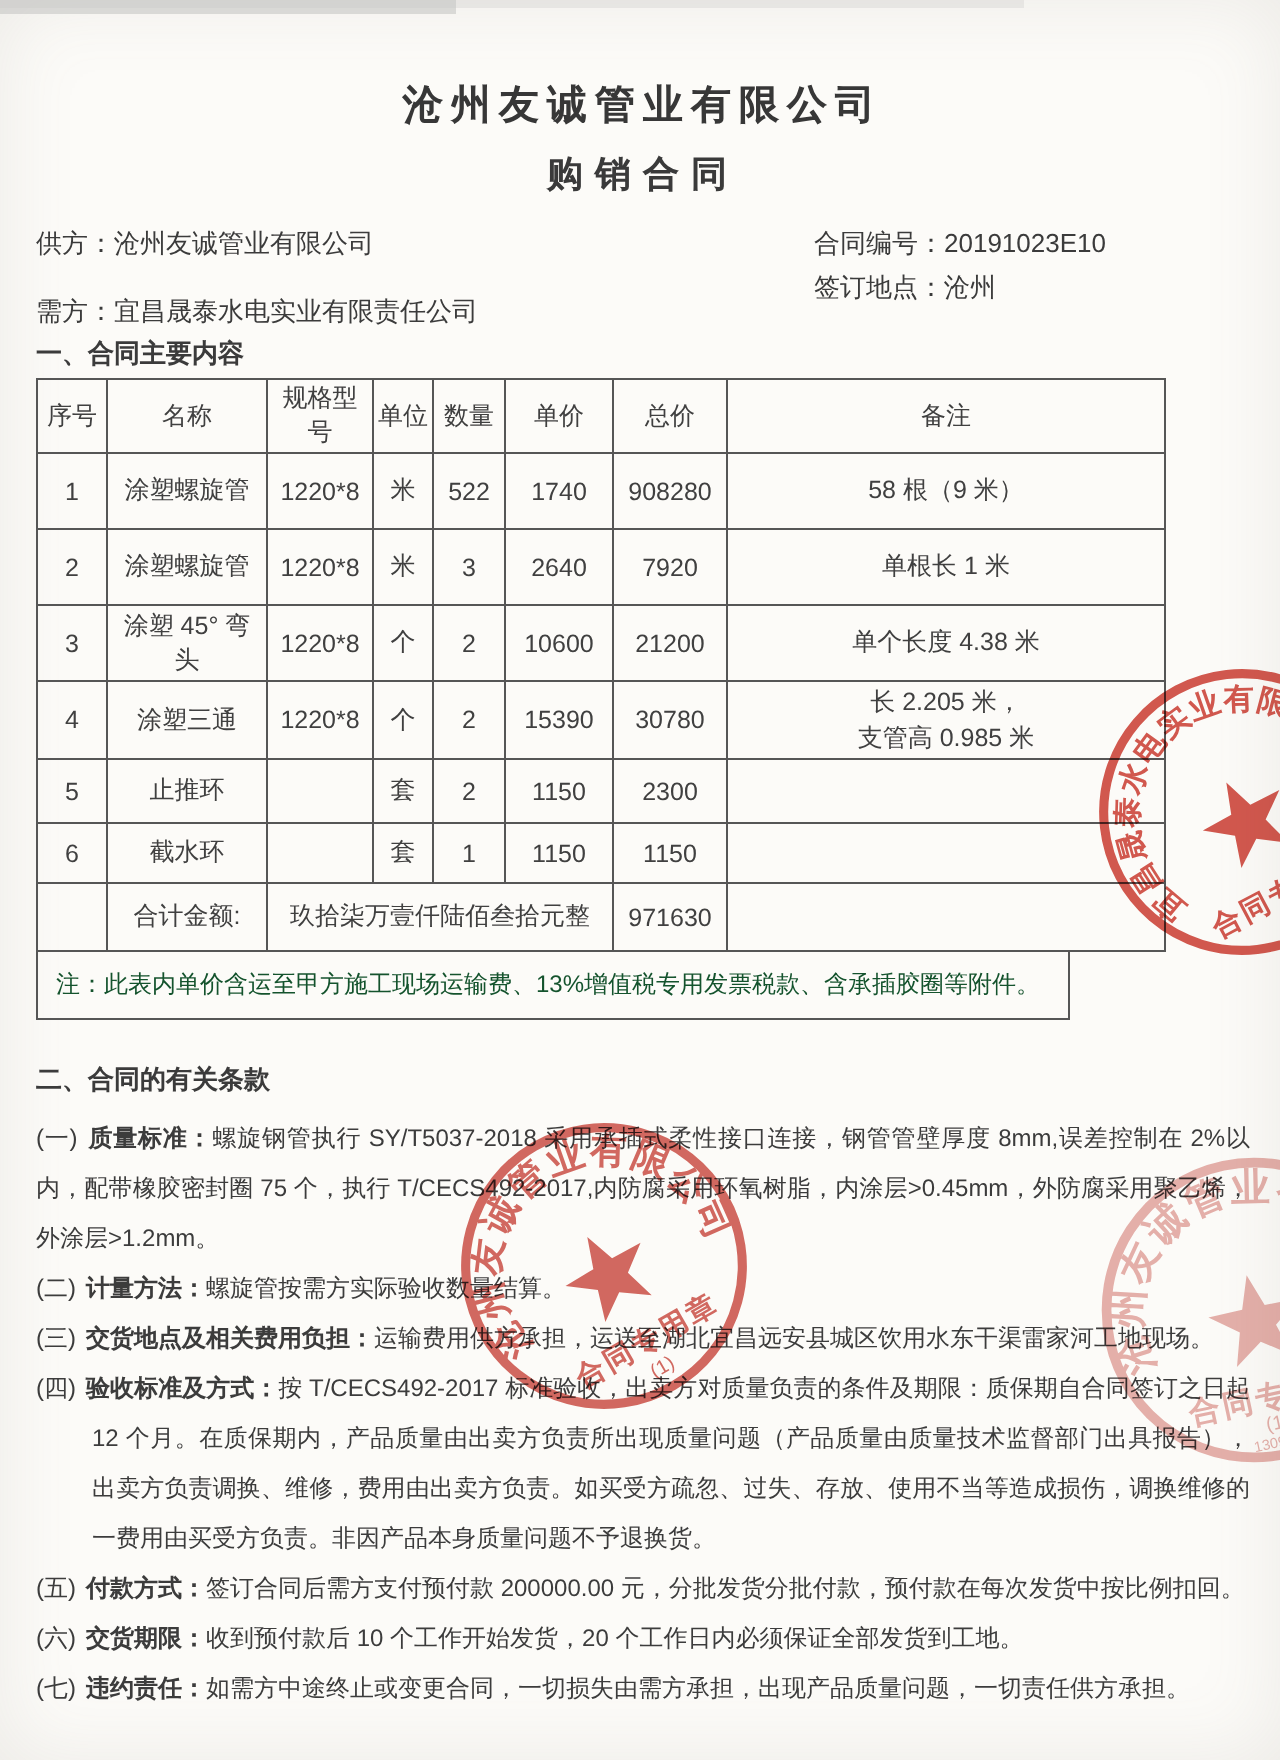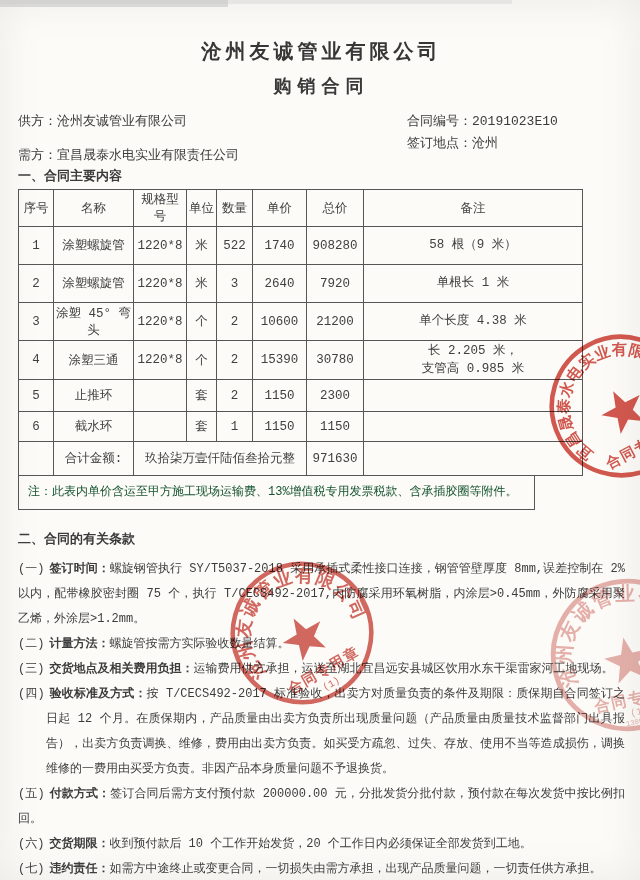--- a/index.html
+++ b/index.html
@@ -4,21 +4,21 @@
 <style>
   html,body{margin:0;padding:0;background:#e8e6e2;}
   .page{
     position:relative;
     width:640px;height:880px;
     margin:0 auto;
     background:#fcfbf8;
     overflow:hidden;
     box-sizing:border-box;
     padding:40px 15px 12px 18px;
-    font-family:Liberation Mono, monospace;
+    font-family:Liberation Sans, sans-serif;
     color:#3b3b3b;
     box-shadow:inset 0 0 40px rgba(120,115,105,.12);
   }
   .scan-top-a{position:absolute;top:0;left:0;width:228px;height:7px;background:#c7c6c4;opacity:.6;}
   .scan-top-b{position:absolute;top:0;left:0;width:512px;height:4px;background:#d9d8d5;opacity:.5;}
   h1.doc-title{
     margin:0;text-align:center;font-size:20px;line-height:26px;
     font-weight:bold;letter-spacing:4px;color:#373737;
   }
   h2.doc-subtitle{
@@ -177,21 +177,21 @@
     </tr>
   </tbody>
     </table>
 
   <div class="note-box">注：此表内单价含运至甲方施工现场运输费、13%增值税专用发票税款、含承插胶圈等附件。</div>
 
 
   <div class="sec-heading second">二、合同的有关条款</div>
 
   <div class="terms">
-    <p class="term"><span class="term-no">(一)</span><span class="term-title">签订时间：</span><span>螺旋钢管执行 SY/T5037-2018 采用承插式柔性接口连接，钢管管壁厚度 8mm,误差控制在 2%以内，配带橡胶密封圈 75 个，执行 T/CECS492-2017,内防腐采用环氧树脂，内涂层&gt;0.45mm，外防腐采用聚乙烯，外涂层&gt;1.2mm。</span></p>
+    <p class="term"><span class="term-no">(一)</span><span class="term-title">质量标准：</span><span>螺旋钢管执行 SY/T5037-2018 采用承插式柔性接口连接，钢管管壁厚度 8mm,误差控制在 2%以内，配带橡胶密封圈 75 个，执行 T/CECS492-2017,内防腐采用环氧树脂，内涂层&gt;0.45mm，外防腐采用聚乙烯，外涂层&gt;1.2mm。</span></p>
     <p class="term"><span class="term-no">(二)</span><span class="term-title">计量方法：</span><span>螺旋管按需方实际验收数量结算。</span></p>
     <p class="term"><span class="term-no">(三)</span><span class="term-title">交货地点及相关费用负担：</span><span>运输费用供方承担，运送至湖北宜昌远安县城区饮用水东干渠雷家河工地现场。</span></p>
     <p class="term hanging"><span class="term-no">(四)</span><span class="term-title">验收标准及方式：</span><span>按 T/CECS492-2017 标准验收，出卖方对质量负责的条件及期限：质保期自合同签订之日起 12 个月。在质保期内，产品质量由出卖方负责所出现质量问题（产品质量由质量技术监督部门出具报告），出卖方负责调换、维修，费用由出卖方负责。如买受方疏忽、过失、存放、使用不当等造成损伤，调换维修的一费用由买受方负责。非因产品本身质量问题不予退换货。</span></p>
     <p class="term"><span class="term-no">(五)</span><span class="term-title">付款方式：</span><span>签订合同后需方支付预付款 200000.00 元，分批发货分批付款，预付款在每次发货中按比例扣回。</span></p>
     <p class="term"><span class="term-no">(六)</span><span class="term-title">交货期限：</span><span>收到预付款后 10 个工作开始发货，20 个工作日内必须保证全部发货到工地。</span></p>
     <p class="term"><span class="term-no">(七)</span><span class="term-title">违约责任：</span><span>如需方中途终止或变更合同，一切损失由需方承担，出现产品质量问题，一切责任供方承担。</span></p>
   </div>
 
   <svg class="stamp stamp-buyer" viewBox="0 0 200 200">
     <defs>

